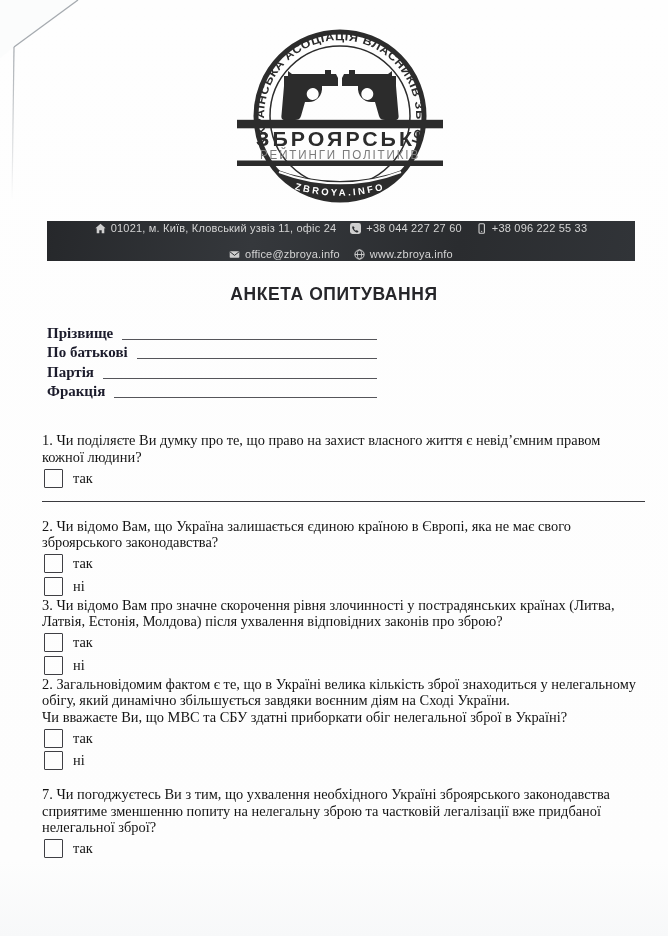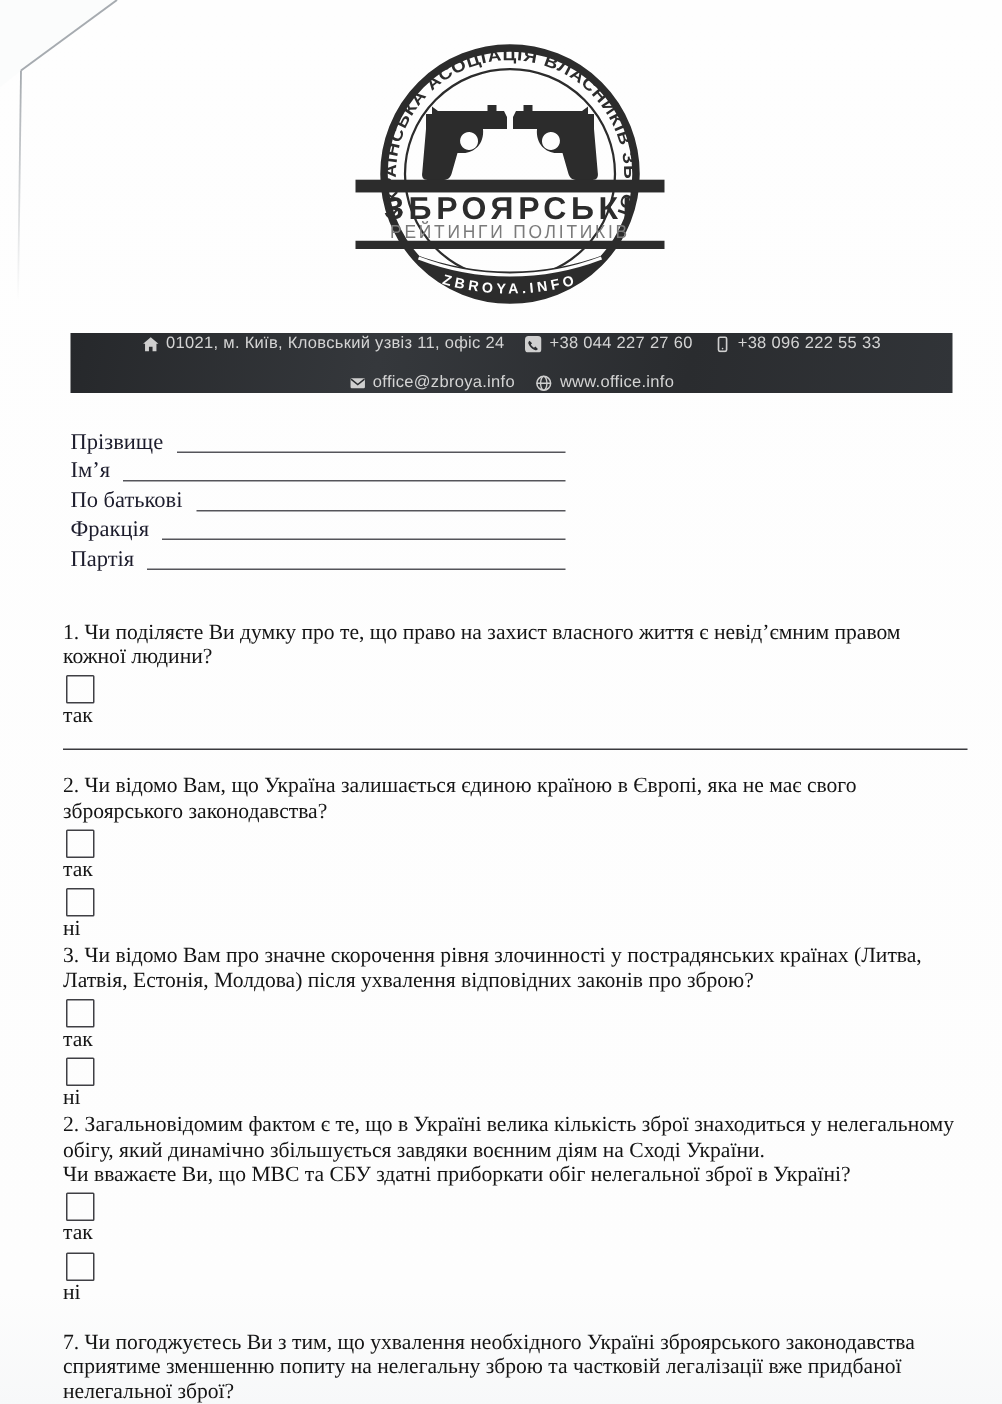--- a/index.html
+++ b/index.html
@@ -23,31 +23,31 @@
     gap:14px;
   }
   .bar-row{display:flex;align-items:center;justify-content:center;gap:14px;
     font-family:"Liberation Sans",sans-serif;font-size:11px;color:#d4d4d4;letter-spacing:.2px;}
   .bar-group{display:flex;align-items:center;gap:5px;}
   .ic{display:block;}
   
   .doc-title{margin-top:22px;text-align:center;font-family:"Liberation Sans",sans-serif;
     font-weight:bold;font-size:17.5px;letter-spacing:.6px;color:#26262a;line-height:22px;}
   
-  .fields{margin:17px 0 12px 47px;width:330px;}
+  .fields{margin:17px 0 12px 47px;width:330px;font-weight:bold;}
   .field-row{display:flex;align-items:flex-end;height:19.5px;font-size:15px;color:#1c1c2c;}
   .field-line{flex:1;border-bottom:1px solid #55555a;margin:0 0 2px 9px;}
   
   .questions{margin:32px 23px 0 42px;font-size:14.4px;color:#141414;}
   .question{margin-top:16px;}
   .q-q1{margin-top:0;}
   .q-q3,.q-q4{margin-top:1px;}
   .q-text{line-height:16.5px;}
   .options{margin-top:2px;}
-  .opt{display:flex;align-items:flex-start;margin-top:3.5px;flex-direction:column;}
+  .opt{display:flex;align-items:center;margin-top:3.5px;}
   .cb{width:17px;height:17px;border:1px solid #3f3f44;border-radius:1px;margin:0 10px 0 2px;flex:0 0 auto;background:transparent;}
   .opt-label{padding-bottom:0;}
   .opt-line{flex:1;border-bottom:1px solid #3a3a3e;margin:0 2px 4px 10px;}
   .cont-line{border-bottom:1px solid #3a3a3e;margin-top:13px;height:0;}
 </style>
 </head>
 <body>
 
 <div class="page">
 
@@ -121,47 +121,44 @@
           <path d="M1,2.8 5.5,6.4 10,2.8" stroke="#2b2d30" stroke-width="1" fill="none"></path>
         </svg>
         <span>office@zbroya.info</span>
       </span>
       <span class="bar-group">
         <svg class="ic" width="11" height="11" viewBox="0 0 11 11">
           <circle cx="5.5" cy="5.5" r="4.6" fill="none" stroke="#cfcfcf" stroke-width="1"></circle>
           <ellipse cx="5.5" cy="5.5" rx="2.1" ry="4.6" fill="none" stroke="#cfcfcf" stroke-width="0.9"></ellipse>
           <line x1="0.9" y1="5.5" x2="10.1" y2="5.5" stroke="#cfcfcf" stroke-width="0.9"></line>
         </svg>
-        <span>www.office.info</span>
+        <span>www.zbroya.info</span>
       </span>
     </div>
   </div>
 
   <div class="doc-title">
+    <div>АНКЕТА ОПИТУВАННЯ</div>
   </div>
 
   <div class="fields">
     <div class="field-row">
       <span>Прізвище</span>
       <span class="field-line"></span>
     </div>
     <div class="field-row">
-      <span>Ім’я</span>
-      <span class="field-line"></span>
-    </div>
-    <div class="field-row">
       <span>По батькові</span>
       <span class="field-line"></span>
     </div>
     <div class="field-row">
+      <span>Партія</span>
+      <span class="field-line"></span>
+    </div>
+    <div class="field-row">
       <span>Фракція</span>
-      <span class="field-line"></span>
-    </div>
-    <div class="field-row">
-      <span>Партія</span>
       <span class="field-line"></span>
     </div>
   </div>
 
   <div class="questions">
 
     <div class="question q-q1">
       <div class="q-text">1. Чи поділяєте Ви думку про те, що право на захист власного життя є невід’ємним правом кожної людини?</div>
       <div class="options">
         <div class="opt">

